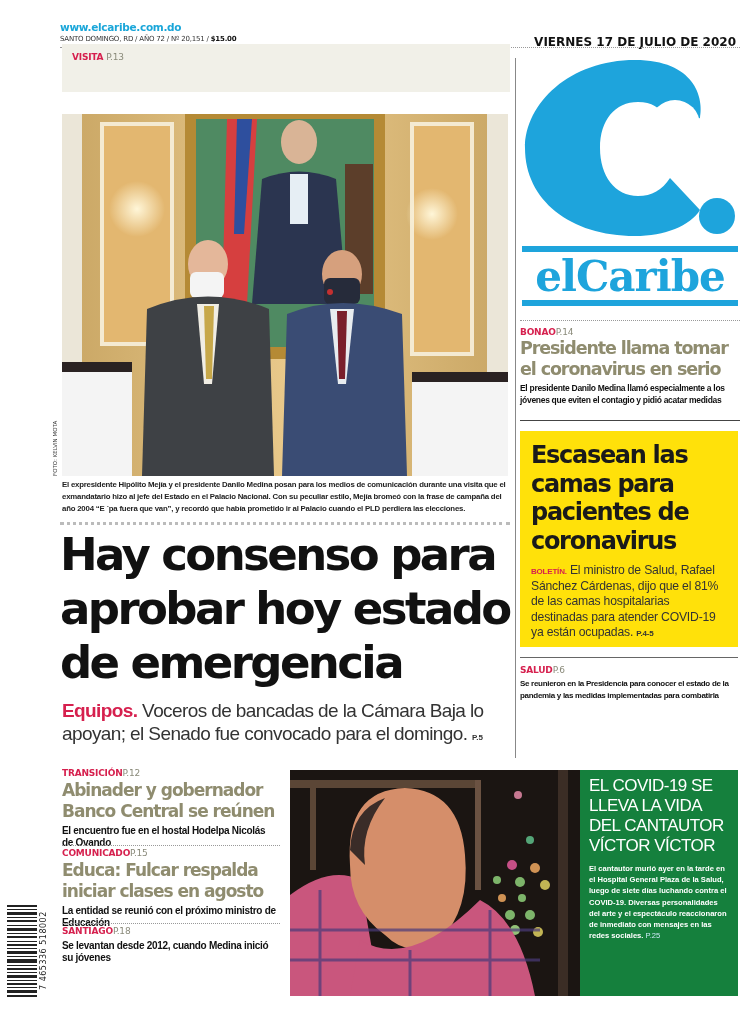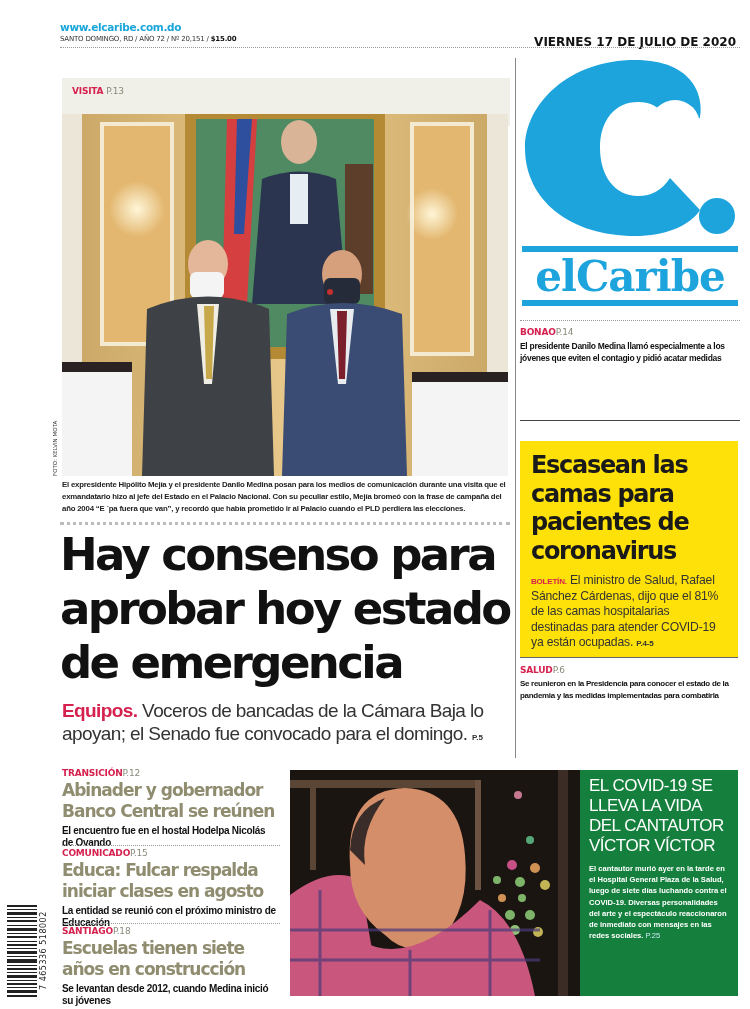--- a/index.html
+++ b/index.html
@@ -12,21 +12,21 @@
 .kicker .p{color:#8a8a7a;font-weight:normal}
 .olive{color:#8f8c6f}
 .deck{font-family:"Liberation Sans",sans-serif;font-weight:bold;font-size:8.5px;line-height:12px;color:#111;letter-spacing:-0.3px}
 
 #url{left:60px;top:21px;font-size:10.5px;font-weight:bold;color:#1aa6d9;letter-spacing:-0.3px}
 #edition{left:60px;top:35px;font-size:7px;color:#333;letter-spacing:-0.2px}
 #edition b{color:#111}
 #date{right:14px;top:35px;font-size:12px;font-weight:bold;color:#111}
 #head-rule{left:60px;top:47px;width:680px}
 
-#visita{left:62px;top:78px;width:448px;height:48px;background:#f1f0e8}
+#visita{left:62px;top:44px;width:448px;height:48px;background:#f1f0e8}
 #visita .kicker{position:absolute;left:10px;top:8px}
 #visita h2{position:absolute;left:10px;top:19px;font-family:"DejaVu Sans",sans-serif;font-weight:bold;font-size:19px;letter-spacing:-0.9px;color:#151515;white-space:nowrap}
 #photo1{left:62px;top:114px;width:446px;height:362px;overflow:hidden;background:#d9b876}
 #credit1{left:52px;top:400px;width:10px;height:76px;font-size:5.5px;color:#444;writing-mode:vertical-rl;transform:rotate(180deg);text-align:left}
 #caption1{left:62px;top:479px;width:450px;font-family:"Liberation Sans",sans-serif;font-weight:bold;font-size:7.8px;line-height:12px;color:#222;letter-spacing:-0.2px}
 #rule-main{left:60px;top:522px;width:450px;border-top:3px dotted #bbb}
 #main-head{left:60px;top:528px;width:455px;font-family:"DejaVu Sans",sans-serif;font-weight:bold;font-size:45px;line-height:54px;letter-spacing:-2.6px;color:#111}
 #main-deck{left:62px;top:699px;width:450px;font-family:"Liberation Sans",sans-serif;font-size:19px;line-height:23px;letter-spacing:-0.6px;color:#333}
 #main-deck .lead{color:#d6204e;font-weight:bold}
 #main-deck .pg{font-size:8px;font-weight:bold;color:#333;letter-spacing:0}
@@ -49,21 +49,21 @@
 #covid-box p{font-family:"Liberation Sans",sans-serif;font-weight:bold;font-size:7.6px;line-height:11.2px;margin-top:7px}
 #covid-box .pg{font-weight:normal;color:#cce9f6}
 
 #col-rule{left:515px;top:58px;width:1px;height:700px;background:#888}
 #logo{left:520px;top:58px;width:220px;height:250px}
 #bonao{left:520px;top:327px;width:222px}
 #bonao h3{font-family:"DejaVu Sans",sans-serif;font-weight:bold;font-size:17.5px;line-height:21px;letter-spacing:-1.1px}
 #bonao .deck{margin-top:2px}
 #rule-r1{left:520px;top:320px;width:220px}
 #rule-r2{left:520px;top:420px;width:220px;border-top:1px solid #444}
-#yellow{left:520px;top:441px;width:218px;height:216px;background:#ffe10a;padding:10px 11px}
+#yellow{left:520px;top:431px;width:218px;height:216px;background:#ffe10a;padding:10px 11px}
 #yellow h2{font-family:"DejaVu Sans",sans-serif;font-weight:bold;font-size:24px;line-height:28.5px;letter-spacing:-1.3px;color:#1a1a1a}
 #yellow p{font-family:"Liberation Sans",sans-serif;font-size:12.2px;line-height:15.2px;color:#333;margin-top:8px;letter-spacing:-0.2px}
 #yellow .lead{color:#d6204e;font-weight:bold;font-size:8px}
 #yellow .pg{font-weight:bold;font-size:8px}
 #salud{left:520px;top:665px;width:222px}
 #salud h3{font-family:"DejaVu Sans",sans-serif;font-weight:bold;font-size:17px;line-height:21px;letter-spacing:-1.1px}
 #salud .deck{margin-top:2px;font-size:8px}
 #rule-r3{left:520px;top:657px;width:218px}
 </style>
 </head>
@@ -140,21 +140,20 @@
 </div>
 <div id="rule-b1" class="abs dotted"></div>
 <div id="brief2" class="abs brief">
   <div class="kicker"><span class="k">COMUNICADO</span><span class="p">P.15</span></div>
   <h3 class="olive">Educa: Fulcar respalda iniciar clases en agosto</h3>
   <div class="deck">La entidad se reunió con el próximo ministro de Educación</div>
 </div>
 <div id="rule-b2" class="abs dotted"></div>
 <div id="brief3" class="abs brief">
   <div class="kicker"><span class="k">SANTIAGO</span><span class="p">P.18</span></div>
-  <h3 class="olive">Escuelas tienen siete años en construcción</h3>
   <div class="deck">Se levantan desde 2012, cuando Medina inició su jóvenes</div>
 </div>
 
 <svg id="barcode" class="abs" viewBox="0 0 34 96">
   <rect width="34" height="96" fill="#fff"></rect>
   <g fill="#222">
     <rect x="2" y="2" width="30" height="2"></rect>
       <rect x="2" y="6" width="30" height="1"></rect>
       <rect x="2" y="9" width="30" height="3"></rect>
     <rect x="2" y="14" width="30" height="1"></rect>
@@ -229,20 +228,21 @@
   <circle cx="155" cy="67" r="25" fill="#fff"></circle>
   <circle cx="197" cy="158" r="18" fill="#1ea4dc"></circle>
   <rect x="2" y="188" width="216" height="6" fill="#1ea4dc"></rect>
   <text x="110" y="233" text-anchor="middle" font-family="DejaVu Serif, serif" font-weight="bold" font-size="42" fill="#1ea4dc" letter-spacing="-1">elCaribe</text>
   <rect x="2" y="242" width="216" height="6" fill="#1ea4dc"></rect>
 </svg>
 
 <div id="rule-r1" class="abs dotted"></div>
 <div id="bonao" class="abs">
   <div class="kicker"><span class="k">BONAO</span><span class="p">P.14</span></div>
+  <h3 class="olive">Presidente llama tomar el coronavirus en serio</h3>
   <div class="deck">El presidente Danilo Medina llamó especialmente a los jóvenes que eviten el contagio y pidió acatar medidas</div>
 </div>
 <div id="rule-r2" class="abs"></div>
 
 <div id="yellow" class="abs">
   <h2>Escasean las camas para pacientes de coronavirus</h2>
   <p><span class="lead">BOLETÍN.</span><span> El ministro de Salud, Rafael Sánchez Cárdenas, dijo que el 81% de las camas hospitalarias destinadas para atender COVID-19 ya están ocupadas. </span><span class="pg">P.4-5</span></p>
 </div>
 
 <div id="rule-r3" class="abs" style="border-top:1px solid #666"></div>

